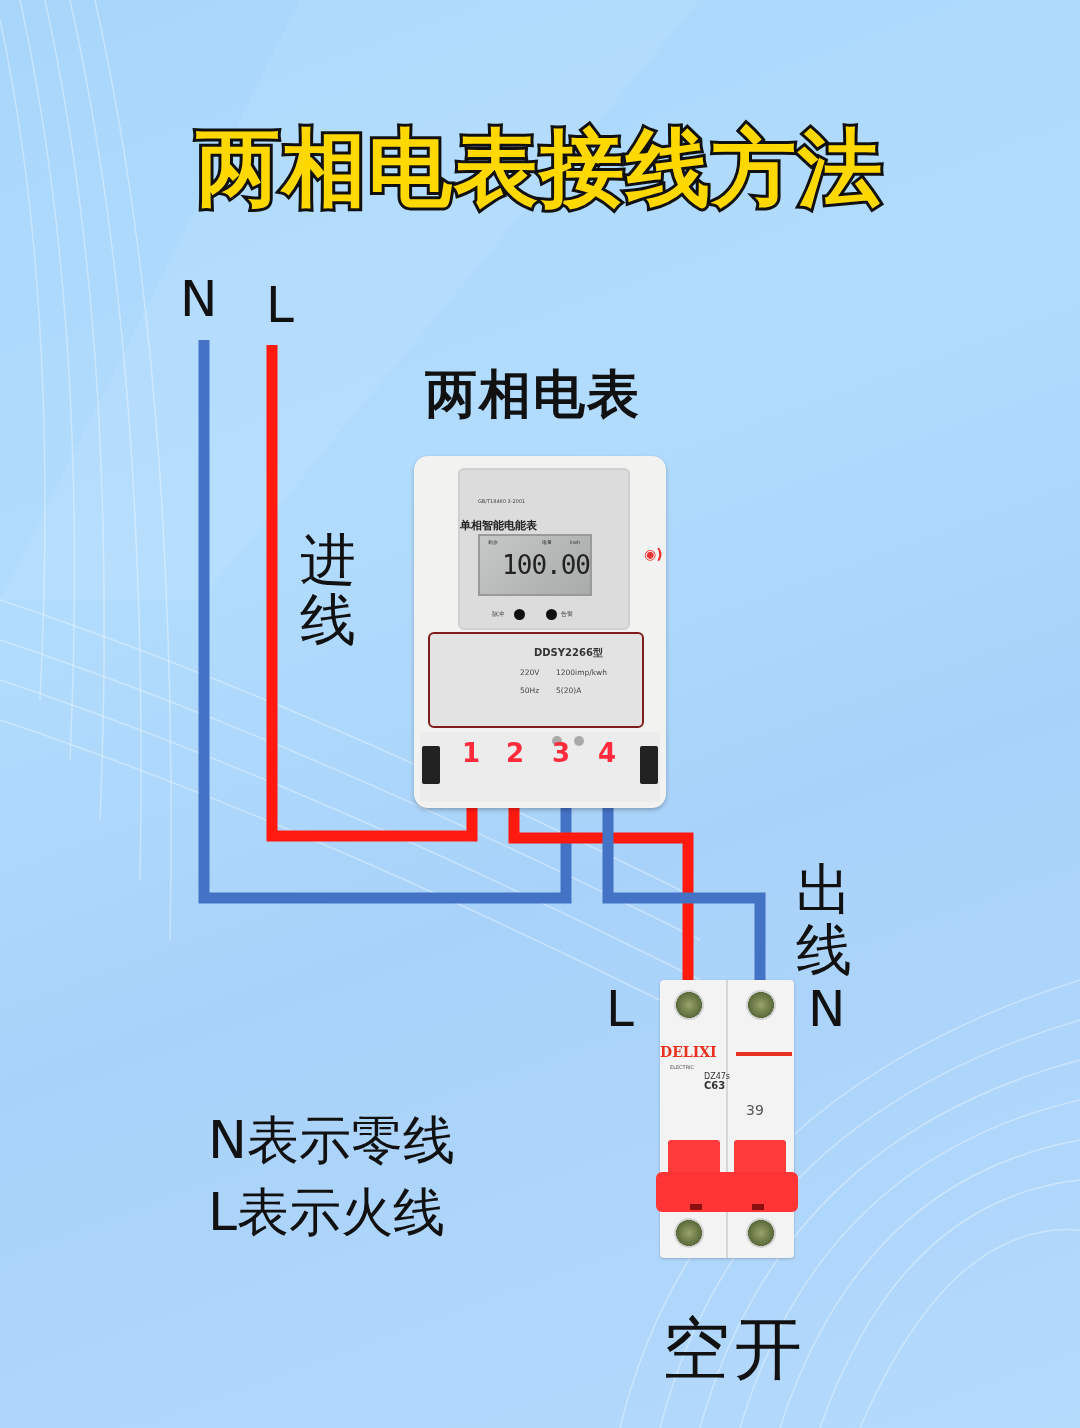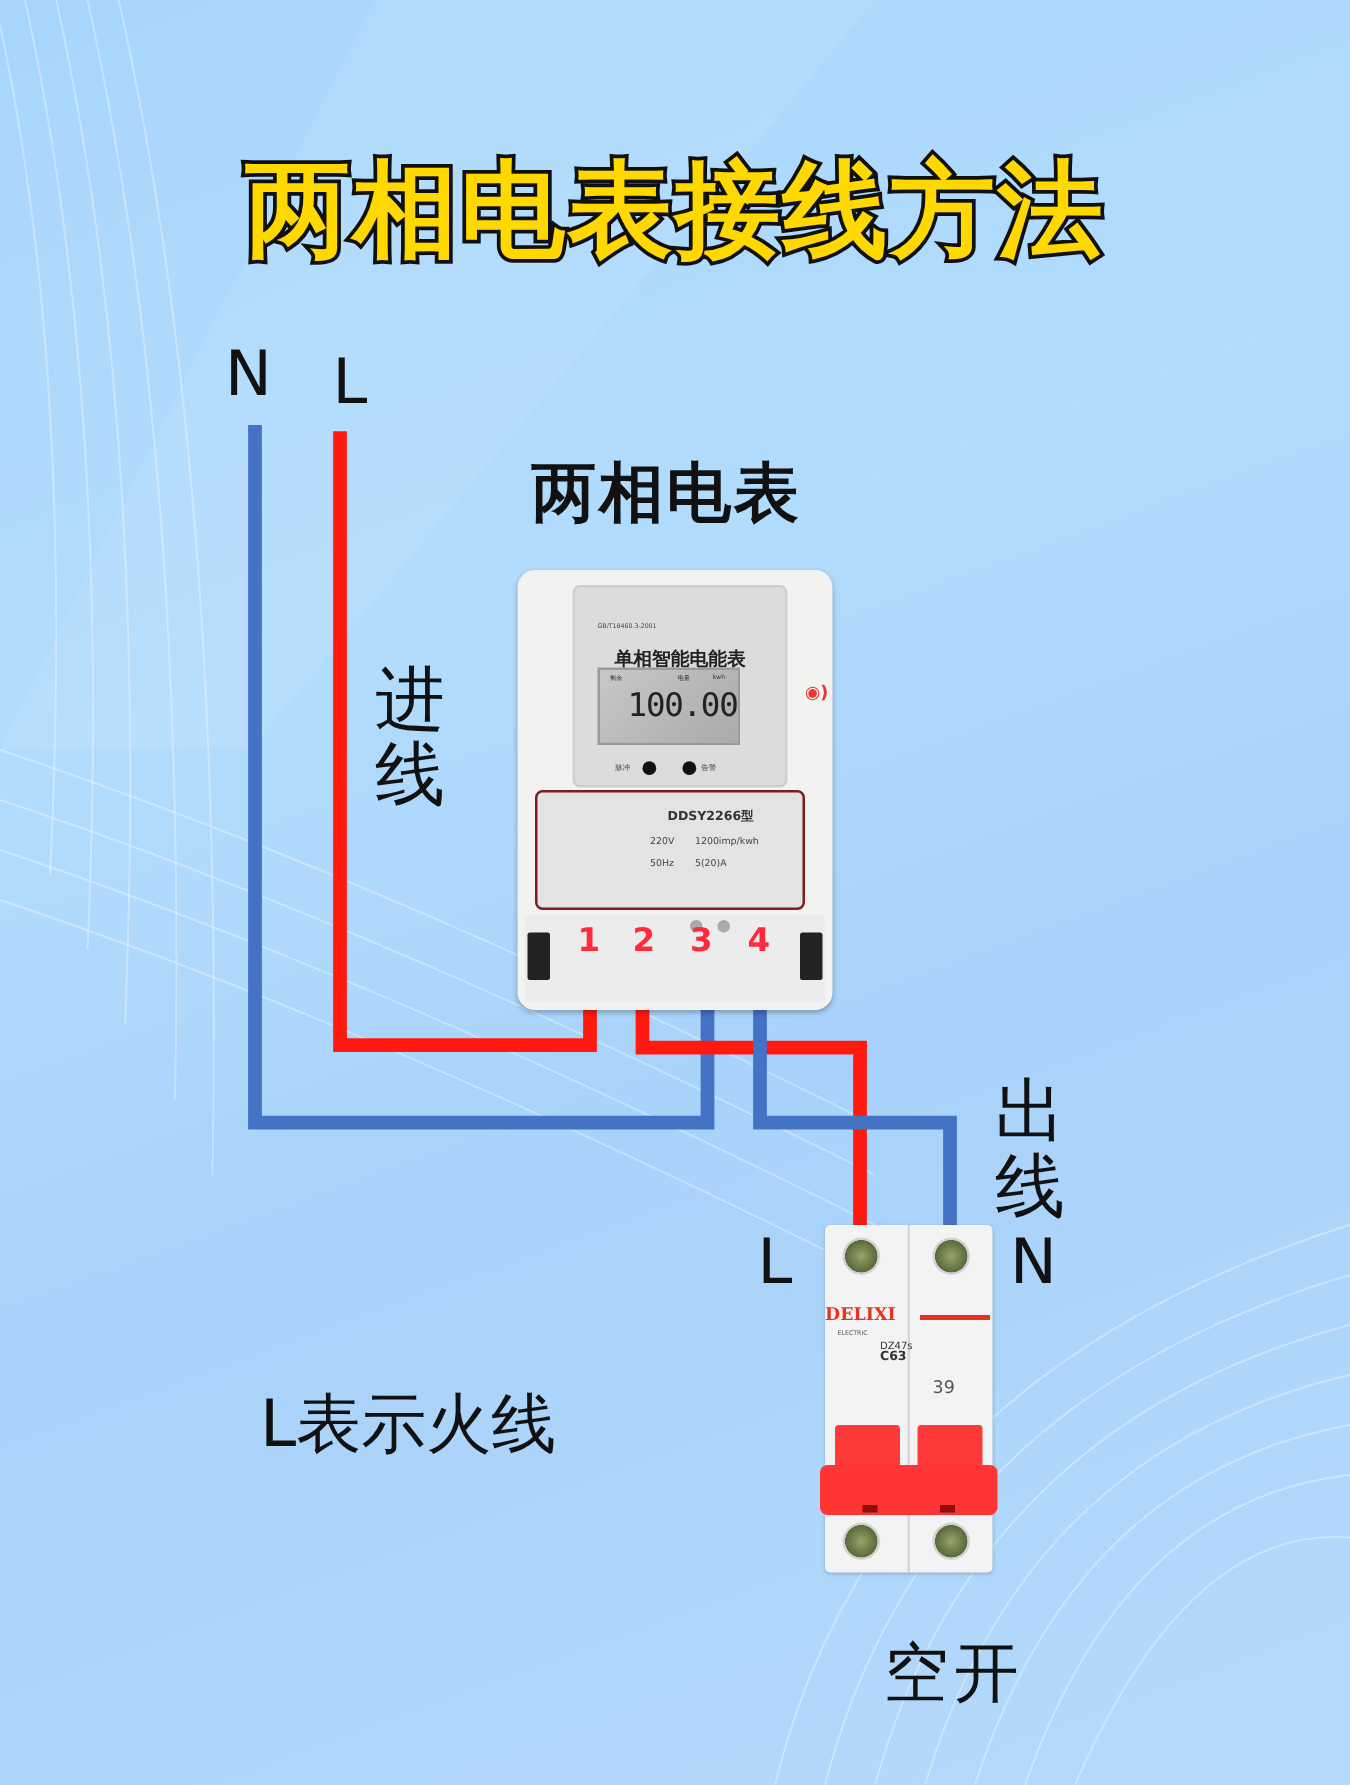--- a/index.html
+++ b/index.html
@@ -17,35 +17,35 @@
     -webkit-text-stroke: 6px #111;
     paint-order: stroke fill;
     text-shadow: 0 0 2px #111;
   }
   .label { color: #111; }
   .big-letter { font-family: "DejaVu Sans", sans-serif; font-size: 50px; }
   .meter-title { font-size: 52px; font-weight: bold; left: 425px; top: 360px; letter-spacing: 2px; }
   .vert { font-size: 56px; line-height: 60px; width: 64px; text-align: center; }
   .legend { font-size: 52px; left: 208px; line-height: 72px; }
   .legend div { white-space: nowrap; }
-  .breaker-title { font-size: 52px; left: 662px; top: 1304px; letter-spacing: 4px; margin-left: 45px; }
+  .breaker-title { font-size: 68px; left: 662px; top: 1304px; letter-spacing: 4px; }
 
   
   .meter { left: 414px; top: 456px; width: 252px; height: 352px; }
   .meter-body {
     position: absolute; left: 0; top: 0; width: 252px; height: 352px;
     background: #f2f2f0; border-radius: 14px;
     box-shadow: 0 2px 4px rgba(0,0,0,0.25);
   }
   .meter-face {
     position: absolute; left: 44px; top: 12px; width: 168px; height: 158px;
     background: #dcdcdc; border-radius: 6px; border: 2px solid #cfcfcf;
   }
   .std { position: absolute; left: 18px; top: 28px; font-size: 5px; color: #444; }
-  .face-title { position: absolute; left: 0; width: 100%; top: 48px; text-align: center; font-size: 15px; font-weight: bold; color: #222; }
+  .face-title { position: absolute; left: 0; width: 100%; top: 48px; font-size: 11px; font-weight: bold; color: #222; }
   .lcd {
     position: absolute; left: 18px; top: 64px; width: 110px; height: 58px;
     background: linear-gradient(135deg, #c7c9c9 0%, #b6b8b8 55%, #a9abab 100%);
     border: 2px solid #9a9a9a;
   }
   .lcd-small { position: absolute; top: 3px; font-size: 5px; color: #333; }
   .lcd-value { position: absolute; right: 0; top: 14px; font-family: "DejaVu Sans Mono", monospace; font-size: 26px; color: #222; letter-spacing: -1px; }
   .led { position: absolute; width: 11px; height: 11px; border-radius: 50%; background: #111; top: 139px; }
   .led-label { position: absolute; top: 140px; font-size: 6px; color: #444; }
   .alarm { position: absolute; left: 184px; top: 76px; color: #e33; font-size: 14px; font-weight: bold; }
@@ -176,16 +176,17 @@
   <div class="br-handle-top" style="left:8px;"></div>
   <div class="br-handle-top" style="left:74px;"></div>
   <div class="br-handle-bar"></div>
   <span class="br-slot" style="left:30px;"></span>
   <span class="br-slot" style="left:92px;"></span>
   <span class="br-screw" style="left:14px; top:238px;"></span>
   <span class="br-screw" style="left:86px; top:238px;"></span>
 </div>
 
 <div class="abs label legend" style="top:1104px;">
+  <div>N表示零线</div>
   <div>L表示火线</div>
 </div>
 
 <div class="abs label breaker-title">空开</div>
 
 </body></html>

